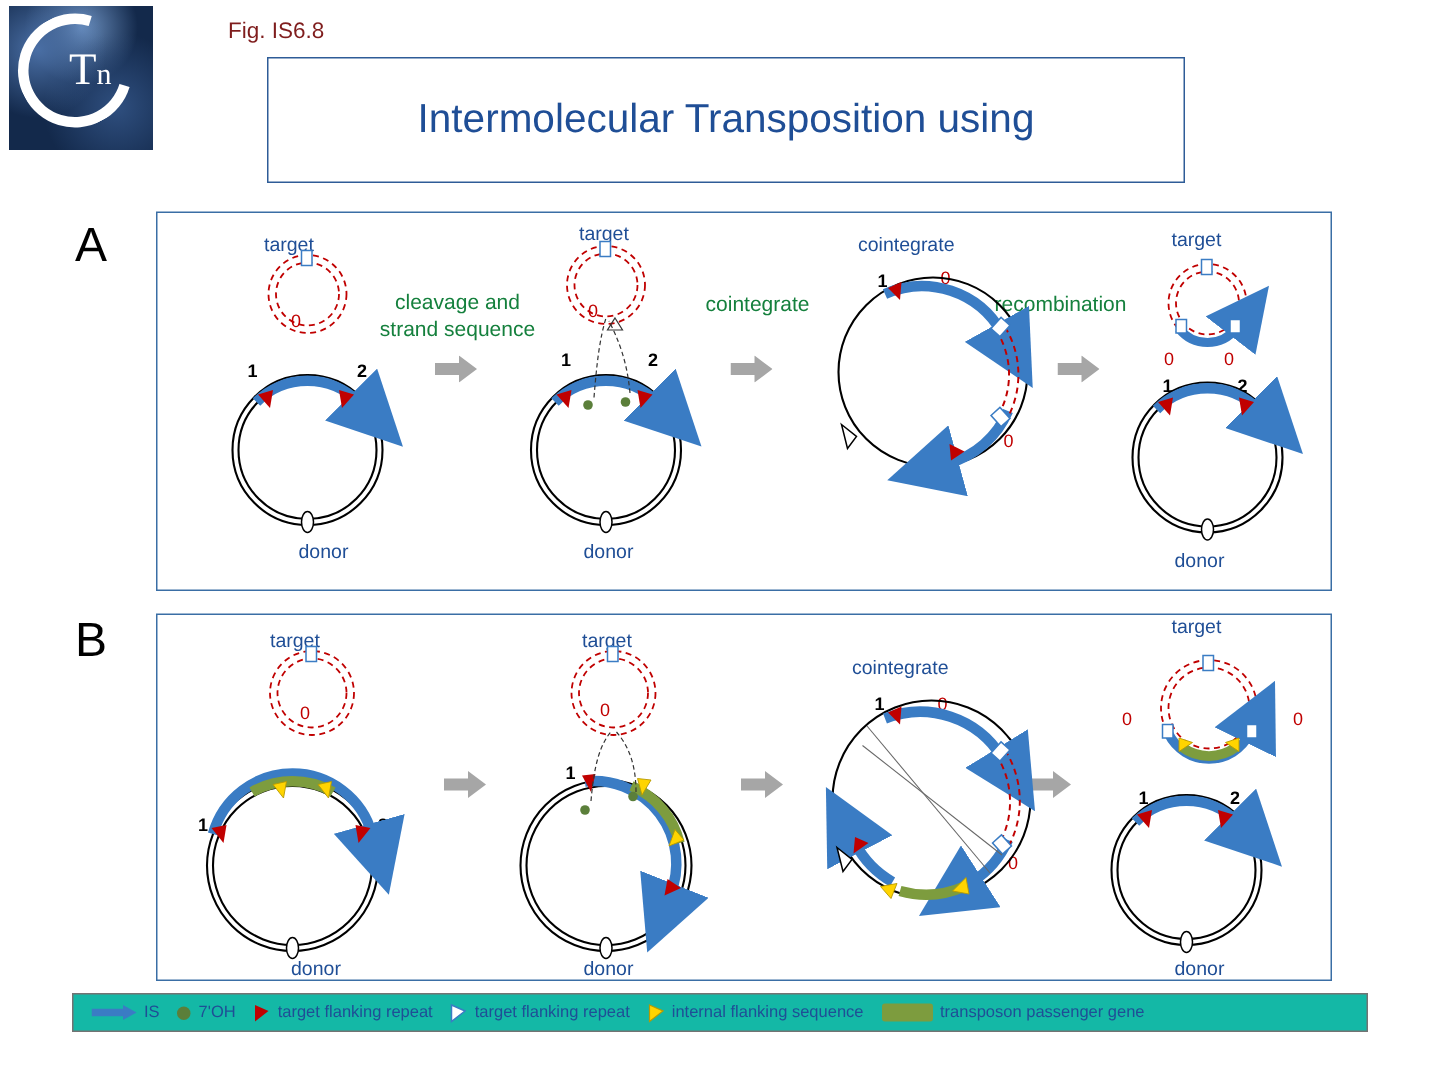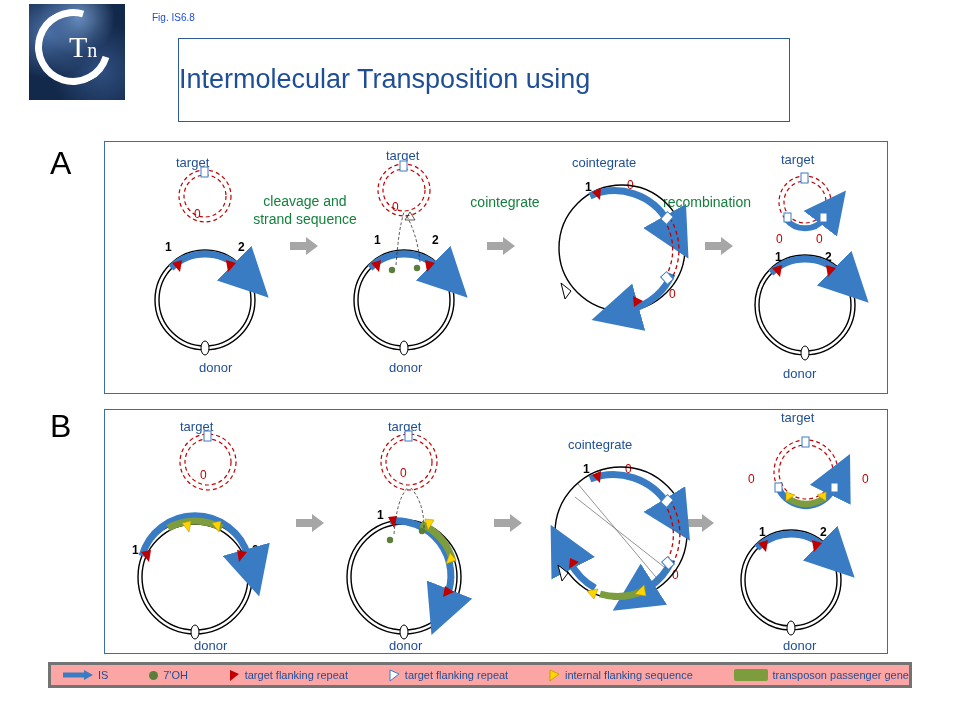--- a/index.html
+++ b/index.html
@@ -19,21 +19,20 @@
     left: 6px;
     top: 4px;
     width: 96px;
     height: 96px;
     background: #13294b;
     background-image:
       radial-gradient(circle at 20% 30%, #4a6fa5 0%, rgba(74,111,165,0) 45%),
       radial-gradient(circle at 75% 70%, #2f4f7f 0%, rgba(47,79,127,0) 50%),
       radial-gradient(circle at 50% 15%, #6f94c4 0%, rgba(111,148,196,0) 40%);
     overflow: hidden;
-    margin-left: 23px;
   }
   .logo .c {
     position: absolute;
     left: 6px;
     top: 5px;
     width: 62px;
     height: 62px;
     border: 7px solid #ffffff;
     border-radius: 50%;
     border-right-color: transparent;
@@ -47,33 +46,34 @@
     font-size: 30px;
     font-family: "Liberation Serif", serif;
   }
   .logo .tn small {
     font-size: 20px;
   }
   .fig-label {
     position: absolute;
     left: 152px;
     top: 12px;
-    font-size: 10px;
-    color: #1d4ed8;
+    font-size: 15px;
+    color: #7f1d1d;
   }
   .title-box {
     position: absolute;
     left: 178px;
     top: 38px;
     width: 612px;
     height: 84px;
     border: 1.5px solid #2e5c97;
     box-sizing: border-box;
     display: flex;
     flex-direction: column;
+    align-items: center;
     justify-content: center;
     color: #1f4e96;
     font-size: 27px;
     line-height: 1.25;
   }
   .panel-letter {
     position: absolute;
     font-size: 32px;
     color: #000000;
   }
@@ -111,26 +111,25 @@
     width: 28px;
     height: 18px;
   }
   .arrowbtn svg { display: block; }
   .legend {
     position: absolute;
     left: 48px;
     top: 662px;
     width: 864px;
     height: 26px;
-    border: 3px solid #737373;
+    border: 1px solid #737373;
     box-sizing: border-box;
     display: flex;
     align-items: center;
-    background: #fca5a5;
-    justify-content: space-between;
+    background: #14b8a6;
   }
   .legend-item {
     display: flex;
     align-items: center;
     font-size: 11px;
     color: #1f4e96;
     margin-left: 12px;
     white-space: nowrap;
   }
   .legend-item .swatch {

